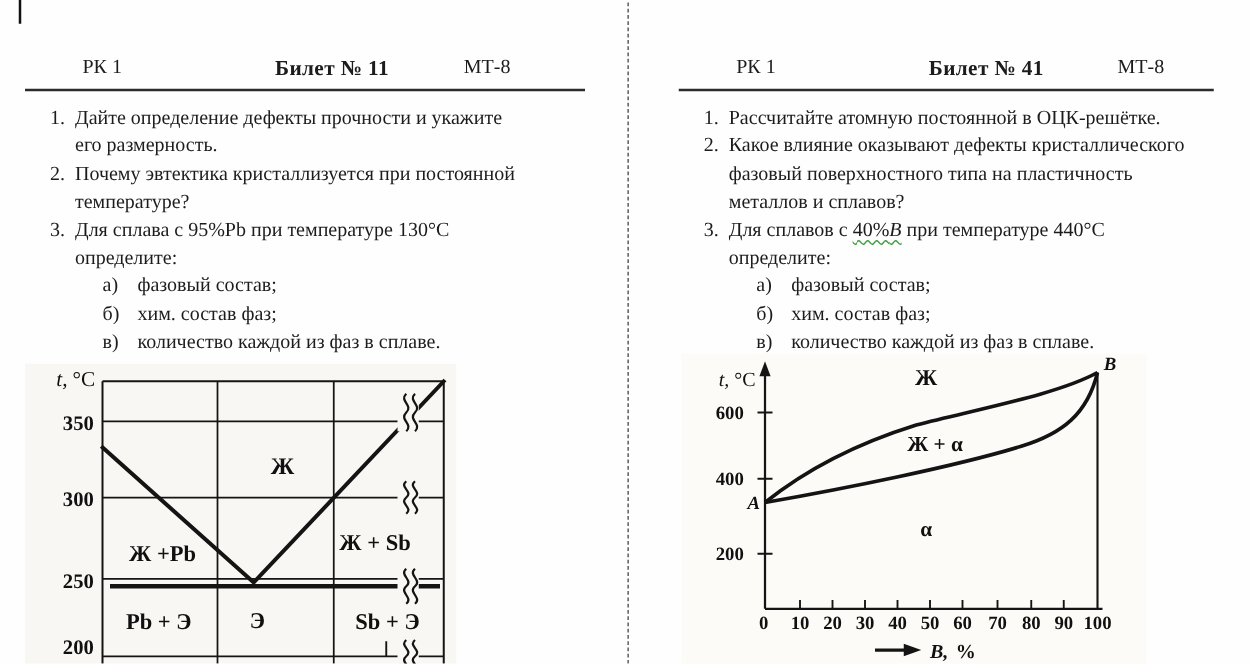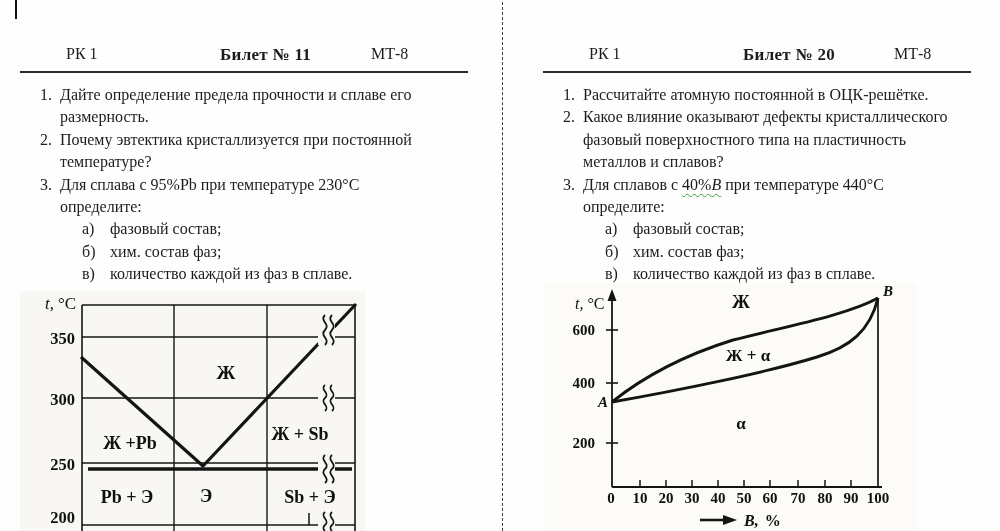--- a/index.html
+++ b/index.html
@@ -43,29 +43,29 @@
 
   <div class="col c1">
     <span class="hdr hdr-course">РК 1</span>
     <span class="hdr hdr-title">Билет № 11</span>
     <span class="hdr hdr-group">МТ-8</span>
     <div class="rule"></div>
 
     <div class="qwrap">
       <div class="q-item">
         <span class="q-n">1.</span>
-        <span class="q-t">Дайте определение предела прочности и сплаве его размерность.</span>
+        <span class="q-t">Дайте определение дефекты прочности и укажите его размерность.</span>
       </div>
       <div class="q-item">
         <span class="q-n">2.</span>
         <span class="q-t">Почему эвтектика кристаллизуется при постоянной температуре?</span>
       </div>
       <div class="q-item">
         <span class="q-n">3.</span>
-        <span class="q-t">Для сплава с 95%Pb при температуре 230°С определите:</span>
+        <span class="q-t">Для сплава с 95%Pb при температуре 130°С определите:</span>
       </div>
       <div class="sub-item">
         <span class="sub-n">а)</span>
         <span class="q-t">фазовый состав;</span>
       </div>
       <div class="sub-item">
         <span class="sub-n">б)</span>
         <span class="q-t">хим. состав фаз;</span>
       </div>
       <div class="sub-item">
@@ -129,21 +129,21 @@
     <text class="lbl" x="206" y="88" font-size="19" text-anchor="middle">Ж</text>
     <text class="lbl" x="110" y="158" font-size="18" text-anchor="middle">Ж +Pb</text>
     <text class="lbl" x="280" y="149" font-size="18" text-anchor="middle">Ж + Sb</text>
     <text class="lbl" x="107" y="212" font-size="18" text-anchor="middle">Pb + Э</text>
     <text class="lbl" x="186" y="211" font-size="18" text-anchor="middle">Э</text>
     <text class="lbl" x="290" y="212" font-size="18" text-anchor="middle">Sb + Э</text>
   </svg>
 
   <div class="col c2">
     <span class="hdr hdr-course">РК 1</span>
-    <span class="hdr hdr-title">Билет № 20</span>
+    <span class="hdr hdr-title">Билет № 41</span>
     <span class="hdr hdr-group">МТ-8</span>
     <div class="rule"></div>
 
     <div class="qwrap">
       <div class="q-item">
         <span class="q-n">1.</span>
         <span class="q-t">Рассчитайте атомную постоянной в ОЦК-решётке.</span>
       </div>
       <div class="q-item">
         <span class="q-n">2.</span>

